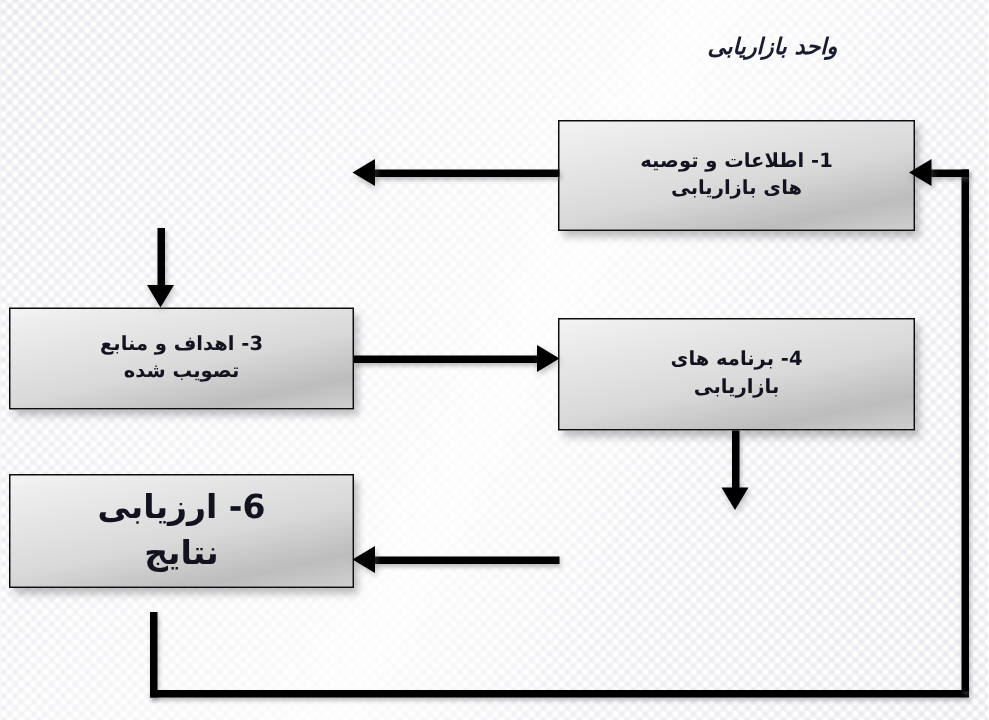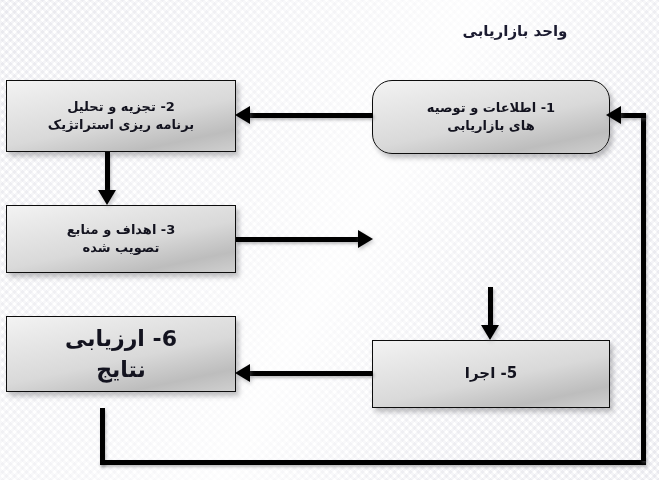--- a/index.html
+++ b/index.html
@@ -118,42 +118,39 @@
   }
 </style>
 </head>
 <body>
 
 <div id="texture"></div>
 <div id="sheen"></div>
 
 <div id="canvas">
 
-  <div class="heading" style="left:400px; top:22px; width:230px;">واحد بازاریابی</div>
+  <div class="heading" style="left:400px; top:22px; width:230px;font-style:italic;">واحد بازاریابی</div>
 
 
-  <div class="node small" style="left:372px; top:80px; width:238px; height:74px;border-radius:20px;">
+  <div class="node small" style="left:372px; top:80px; width:238px; height:74px;">
     <span class="txt">1-  اطلاعات و توصیه
 های بازاریابی</span>
   </div>
 
-  <div class="node small" style="left:6px; top:80px; width:230px; height:72px;">
-    <span class="txt">2- تجزیه و تحلیل
-برنامه ریزی استراتژیک</span>
-  </div>
 
   <div class="node small" style="left:6px; top:205px; width:230px; height:68px;">
     <span class="txt">3-  اهداف و منابع
 تصویب شده</span>
   </div>
 
+  <div class="node small" style="left:372px; top:212px; width:238px; height:75px;">
+    <span class="txt">4- برنامه های
+بازاریابی</span>
+  </div>
 
-  <div class="node medium" style="left:372px; top:340px; width:238px; height:68px;">
-    <span class="txt">5-  اجرا</span>
-  </div>
 
   <div class="node large" style="left:6px; top:316px; width:230px; height:76px;">
     <span class="txt">6-  ارزیابی
 نتایج</span>
   </div>
 
   <div class="hline" style="left:249px; top:113px; width:124px;"></div>
   <div class="arrow left" style="left:235px; top:106px;"></div>
 
   <div class="vline" style="left:105px; top:152px; height:39px;"></div>

